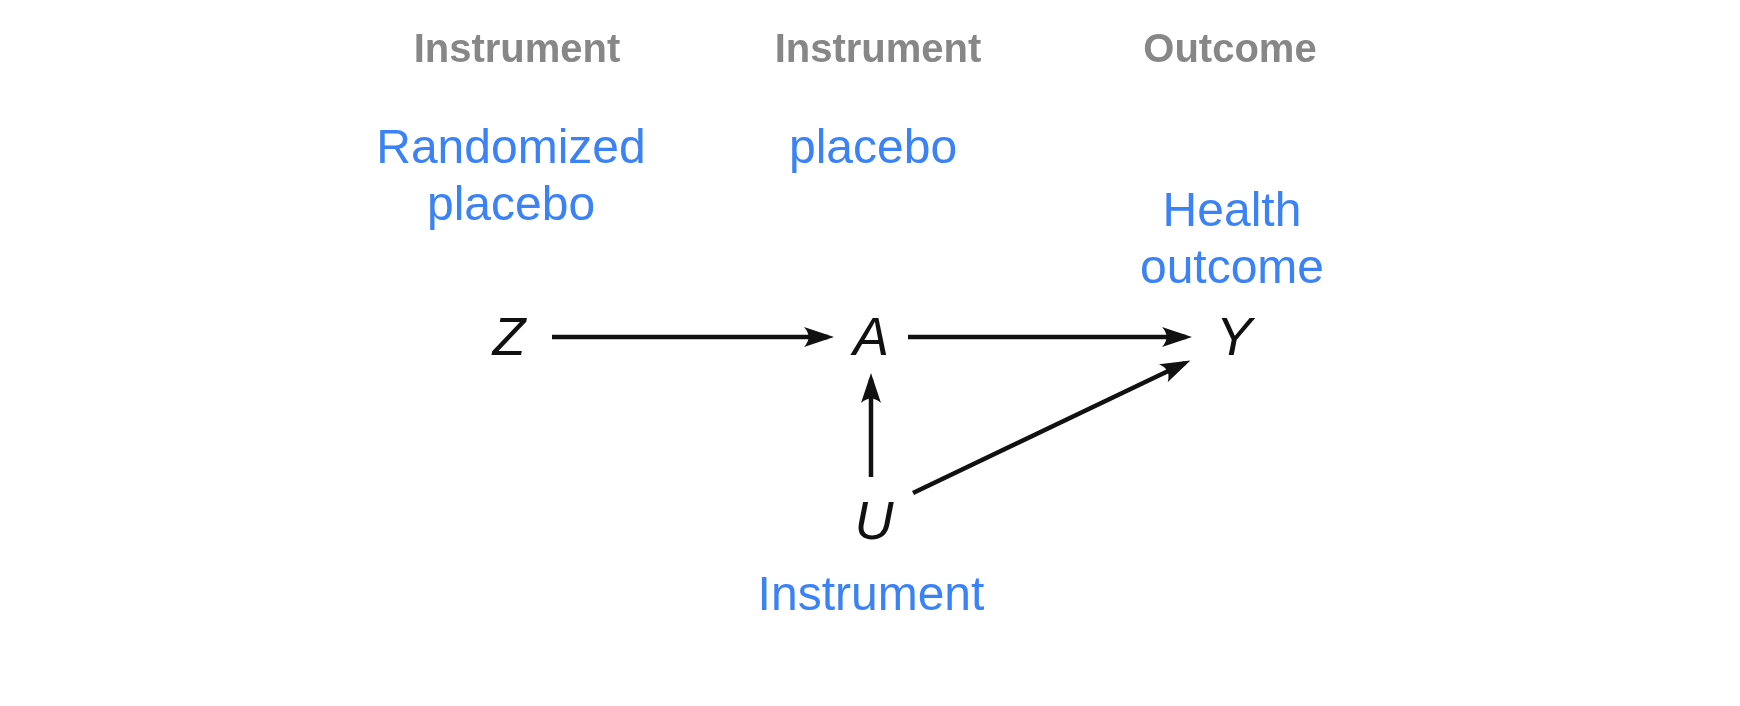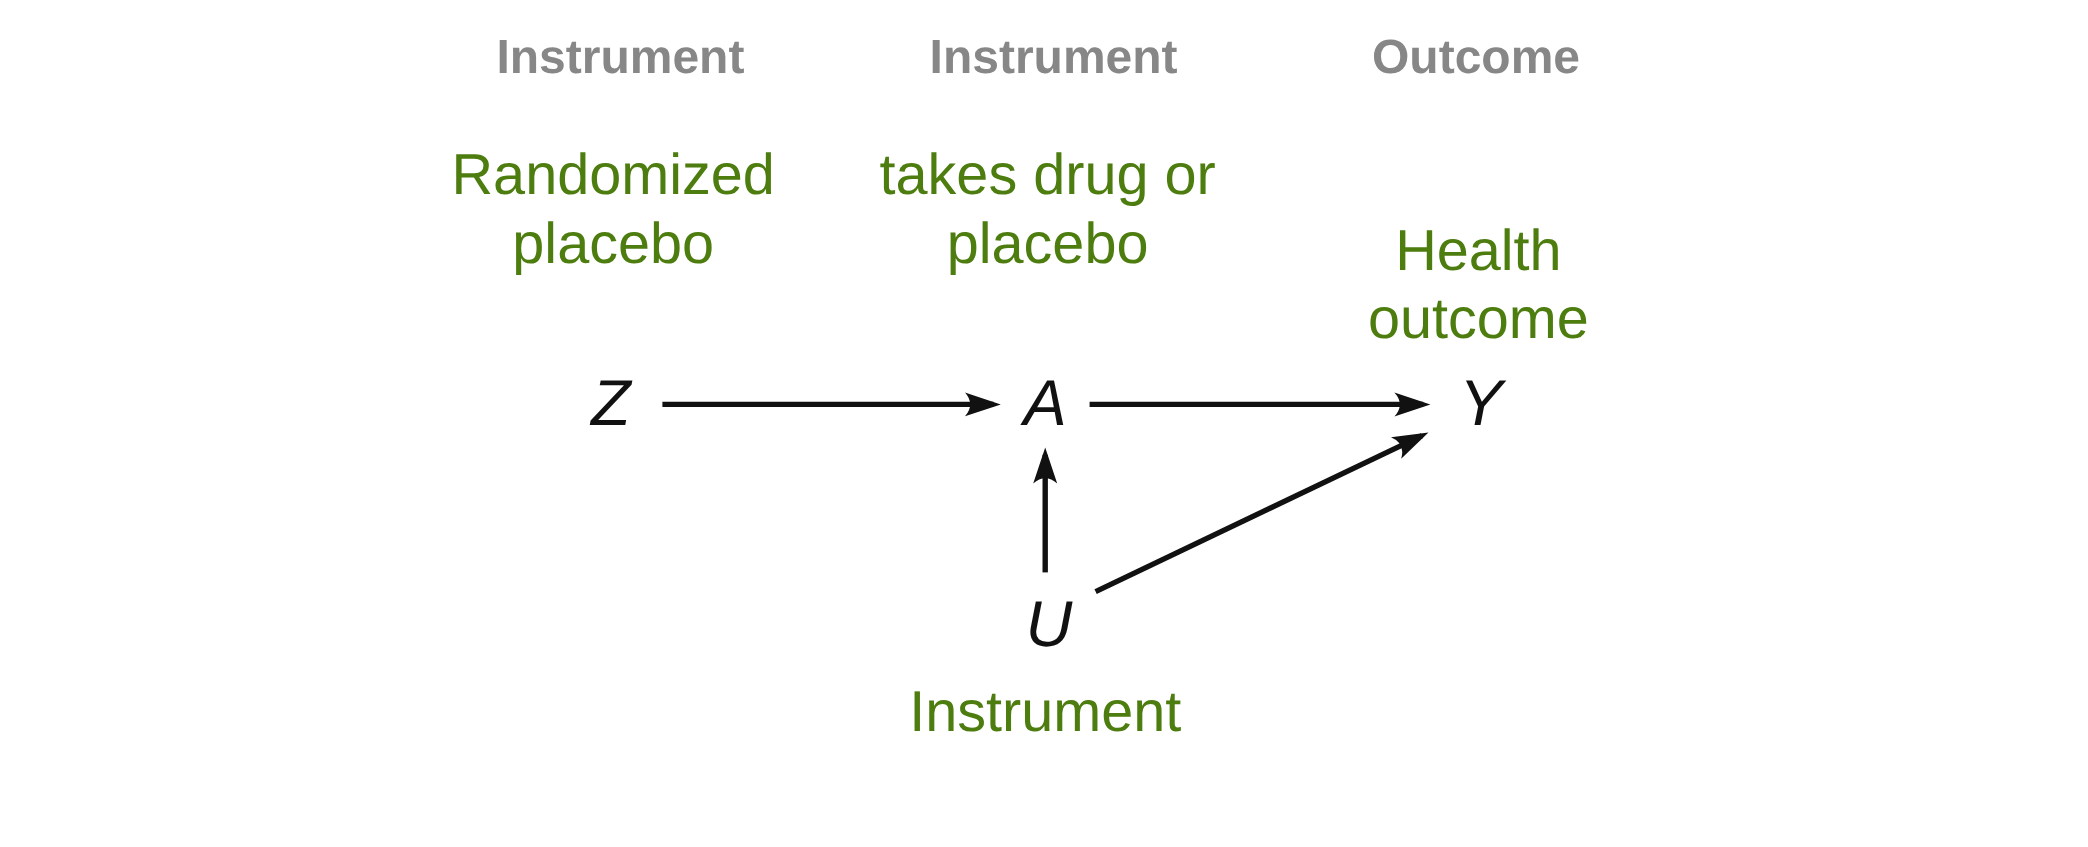--- a/index.html
+++ b/index.html
@@ -27,21 +27,21 @@
     line-height: 56px;
     color: #878787;
     white-space: nowrap;
   }
   .desc {
     position: absolute;
     transform: translateX(-50%);
     font-size: 48px;
     line-height: 57px;
     text-align: center;
-    color: #4d7c0f;
+    color: #3b82f6;
     white-space: nowrap;
   }
   .node {
     position: absolute;
     transform: translate(-50%, -50%);
     font-size: 54px;
     font-style: italic;
     line-height: 1;
     color: #111111;
     white-space: nowrap;
@@ -67,21 +67,20 @@
   <div class="hdr" style="left:517px">Instrument</div>
   <div class="hdr" style="left:878px">Instrument</div>
   <div class="hdr" style="left:1230px">Outcome</div>
 
   <div class="desc" style="left:511px; top:118px">
     <div>Randomized</div>
     <div>placebo</div>
   </div>
 
   <div class="desc" style="left:873px; top:118px">
-    <div>takes drug or</div>
     <div>placebo</div>
   </div>
 
   <div class="desc" style="left:1232px; top:181px">
     <div>Health</div>
     <div>outcome</div>
   </div>
 
   <div class="node" style="left:509px; top:336px">Z</div>
   <div class="node" style="left:871px; top:336px">A</div>

